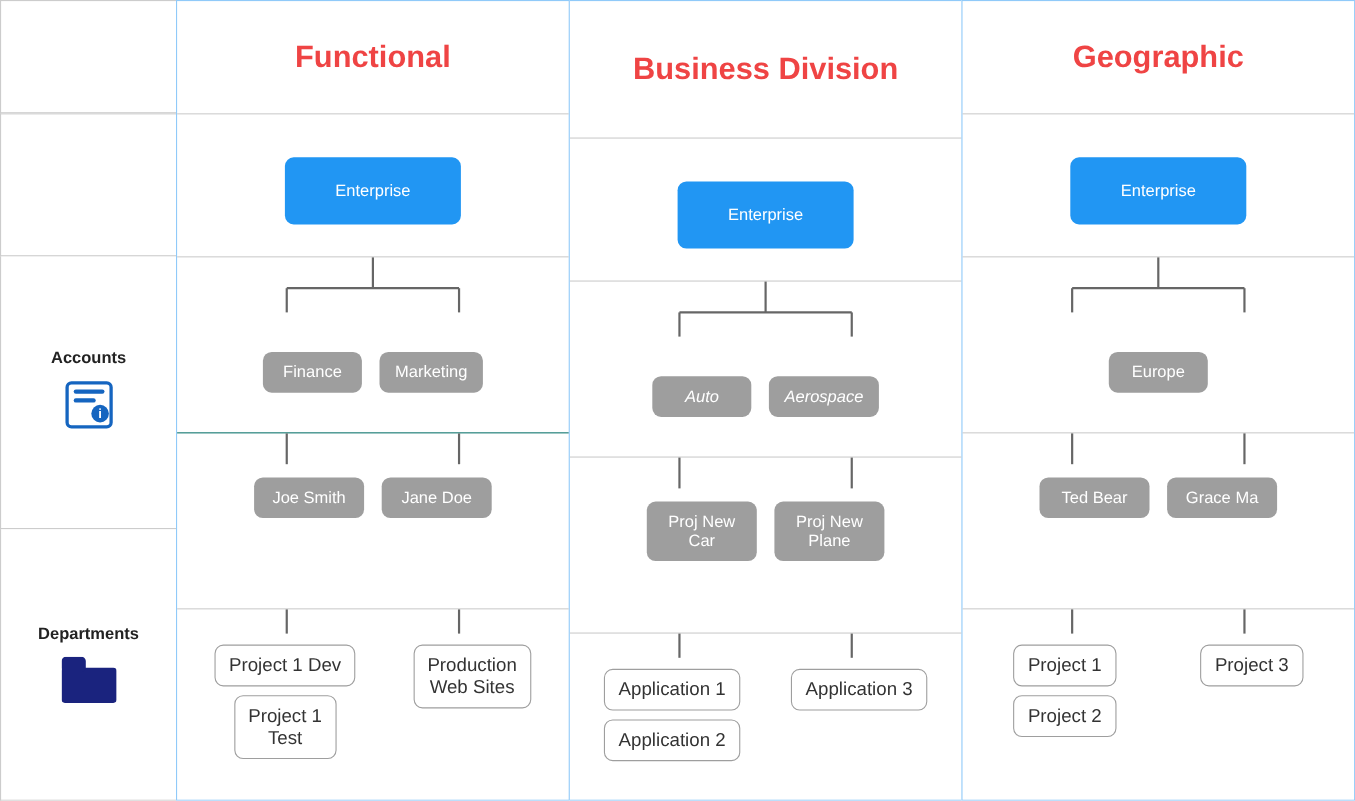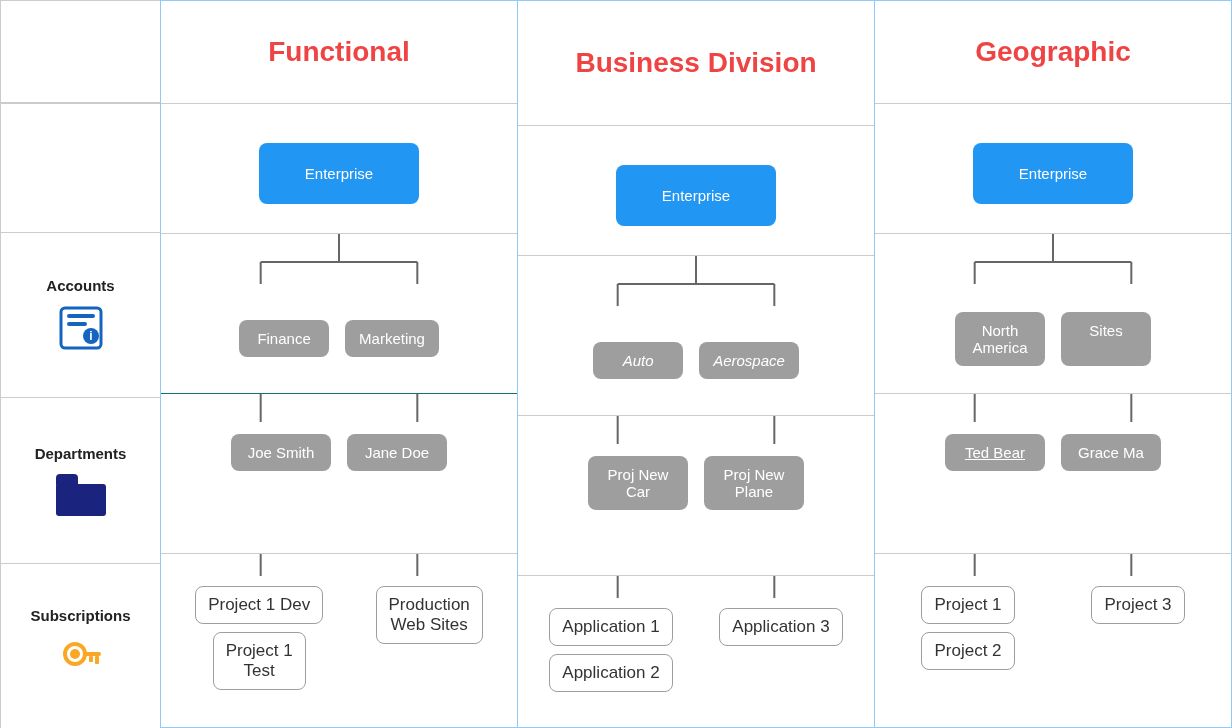--- a/index.html
+++ b/index.html
@@ -162,33 +162,20 @@
       <span class="label-title">Departments</span>
 
       <div style="margin-top:6px; position:relative; width:50px; height:42px;">
         <svg width="50" height="42" viewBox="0 0 50 42">
           <rect x="0" y="10" width="50" height="32" rx="3" fill="#1a237e"></rect>
           <rect x="0" y="0" width="22" height="14" rx="4" fill="#1a237e"></rect>
         </svg>
       </div>
     </div>
 
-    <div class="label-cell label-cell-subs" style="border:none; border-left:1px solid #ccc; height:175px; display:flex; flex-direction:column; align-items:center; justify-content:center;">
-      <span class="label-title">Subscriptions</span>
-
-      <div style="margin-top:6px;">
-        <svg width="44" height="44" viewBox="0 0 44 44">
-          <circle cx="16" cy="18" r="10" fill="none" stroke="#f9a825" stroke-width="4"></circle>
-          <circle cx="16" cy="18" r="5" fill="#f9a825"></circle>
-          <rect x="24" y="16" width="18" height="4" rx="2" fill="#f9a825"></rect>
-          <rect x="36" y="20" width="4" height="8" rx="1" fill="#f9a825"></rect>
-          <rect x="30" y="20" width="4" height="6" rx="1" fill="#f9a825"></rect>
-        </svg>
-      </div>
-    </div>
   </div>
 
   <div class="columns-wrapper">
 
     <div class="org-column" style="border:1.5px solid #90caf9;">
 
       <div class="col-header" style="height:103px; border-bottom:1px solid #ccc;">
         <span class="col-header-title">Functional</span>
       </div>
 
@@ -304,32 +291,31 @@
       </div>
 
       <div style="height:160px; border-bottom:1px solid #ccc; position:relative; display:flex; flex-direction:column; align-items:center; justify-content:center; padding-top:10px;">
         <svg style="position:absolute;top:0;left:0;width:100%;height:100%;pointer-events:none;overflow:visible;">
           <line x1="50%" y1="0" x2="50%" y2="28" stroke="#666" stroke-width="2"></line>
           <line x1="28%" y1="28" x2="72%" y2="28" stroke="#666" stroke-width="2"></line>
           <line x1="28%" y1="28" x2="28%" y2="50" stroke="#666" stroke-width="2"></line>
           <line x1="72%" y1="28" x2="72%" y2="50" stroke="#666" stroke-width="2"></line>
         </svg>
         <div style="display:flex; gap:16px; margin-top:40px;">
-          <div class="node-gray" style="min-width:90px;">North<br>America</div>
-          <div class="node-gray" style="min-width:90px;">Sites</div>
+          <div class="node-gray" style="min-width:90px;">Europe</div>
         </div>
       </div>
 
       <div style="height:160px; border-bottom:1px solid #ccc; position:relative; display:flex; flex-direction:column; align-items:center; justify-content:flex-start;">
         <svg style="position:absolute;top:0;left:0;width:100%;height:100%;pointer-events:none;overflow:visible;">
           <line x1="28%" y1="0" x2="28%" y2="28" stroke="#666" stroke-width="2"></line>
           <line x1="72%" y1="0" x2="72%" y2="28" stroke="#666" stroke-width="2"></line>
         </svg>
         <div style="display:flex; gap:16px; margin-top:40px;">
-          <div class="node-gray" style="min-width:100px;text-decoration:underline;">Ted Bear</div>
+          <div class="node-gray" style="min-width:100px;">Ted Bear</div>
           <div class="node-gray" style="min-width:100px;">Grace Ma</div>
         </div>
       </div>
 
       <div style="flex:1; position:relative; display:flex; flex-direction:row; align-items:flex-start; justify-content:space-around; padding-top:0; padding-left:8px; padding-right:8px;">
         <svg style="position:absolute;top:0;left:0;width:100%;height:100%;pointer-events:none;overflow:visible;">
           <line x1="28%" y1="0" x2="28%" y2="22" stroke="#666" stroke-width="2"></line>
           <line x1="72%" y1="0" x2="72%" y2="22" stroke="#666" stroke-width="2"></line>
         </svg>
         <div style="display:flex; flex-direction:column; gap:8px; margin-top:32px; align-items:center;">

